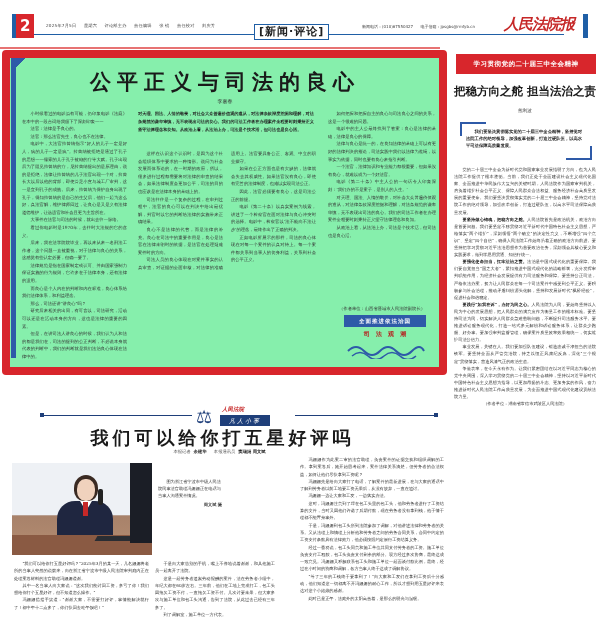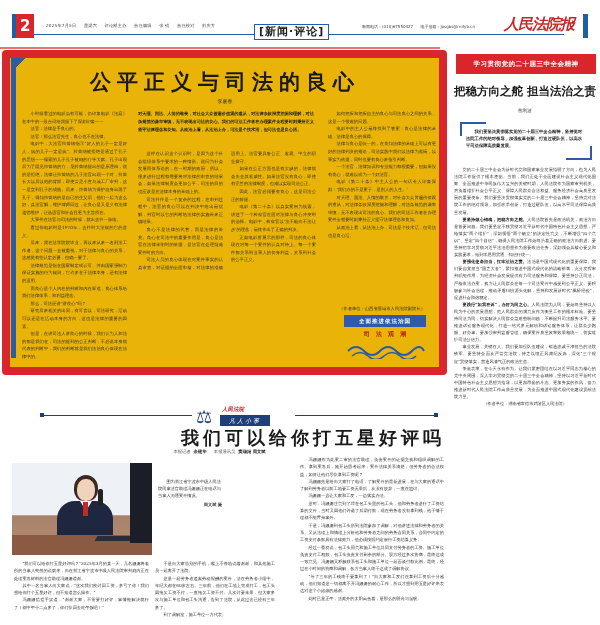--- a/index.html
+++ b/index.html
@@ -14,21 +14,21 @@
   .hdr-meta { position: absolute; left: 46px; top: 23px; font-family: "DejaVu Sans", sans-serif; font-size: 4.2px; color: #444; letter-spacing: 0.2px; white-space: nowrap; }
   .hdr-meta span { margin-right: 6px; }
   .section-tag { position: absolute; left: 254px; top: 24px; height: 16px; padding: 0 4px; background: #fff; border: 1px solid #1f5fa6; font-family: "DejaVu Sans", sans-serif; font-weight: bold; font-size: 11px; line-height: 14px; color: #222; letter-spacing: 1px; }
   .hdr-contact { position: absolute; left: 362px; top: 24px; font-family: "DejaVu Sans", sans-serif; font-size: 4px; color: #444; white-space: nowrap; }
   .hdr-contact span { margin-right: 6px; }
   .logo { position: absolute; left: 504px; top: 15px; font-family: "DejaVu Serif", serif; font-style: italic; font-weight: bold; font-size: 15px; color: #c62828; letter-spacing: -1px; }
   .logo-bar { position: absolute; left: 583px; top: 14px; width: 5px; height: 24px; background: #1f5fa6; }
   .hdr-red { position: absolute; left: 0; top: 47px; width: 440px; height: 2px; background: #e35b5b; opacity: 0.85; }
 
   
-  .main-box { position: absolute; left: 2px; top: 50px; width: 445px; height: 325px; border: 8px solid #d8262c; border-radius: 4px; background: #eab308; }
+  .main-box { position: absolute; left: 2px; top: 50px; width: 445px; height: 325px; border: 8px solid #d8262c; border-radius: 4px; background: #86efac; }
   .main-box .flag { position: absolute; left: 1px; top: 0; width: 5px; height: 300px; background: #2e5aa8; }
   .main-box .flag-top { position: absolute; left: 2px; top: 0; width: 16px; height: 12px; background: linear-gradient(135deg, #2e5aa8 50%, transparent 50%); }
   .main-title { position: absolute; left: 0; top: 10px; width: 430px; text-align: center; font-family: "DejaVu Serif", serif; font-weight: bold; font-size: 21px; letter-spacing: 6px; color: #1a1a1a; }
   .main-author { position: absolute; left: 0; top: 40px; width: 430px; text-align: center; font-family: "DejaVu Sans", sans-serif; font-size: 5px; color: #333; }
   .lead-box { position: absolute; left: 128px; top: 52px; width: 178px; font-family: "DejaVu Sans", sans-serif; font-size: 4.2px; font-weight: bold; line-height: 8px; color: #222; }
   .cols { position: absolute; top: 52px; left: 12px; width: 415px; height: 255px; }
   .col { position: absolute; top: 0; font-size: 4.3px; line-height: 7.6px; color: #333; text-align: justify; overflow: hidden; }
   .col p { text-indent: 2em; }
   .col1 { left: 0; width: 105px; height: 255px; }
   .col2 { left: 116px; top: 40px; width: 178px; height: 212px; column-count: 2; column-gap: 8px; }
@@ -57,21 +57,21 @@
   .bottom-deco { position: absolute; left: 40px; top: 405px; width: 400px; height: 25px; }
   .deco-line-l { position: absolute; left: 2px; top: 10px; width: 150px; height: 1px; background: #1f3f7a; }
   .deco-dot-l { position: absolute; left: 0; top: 8px; width: 4px; height: 4px; background: #1f3f7a; }
   .deco-line-r { position: absolute; left: 255px; top: 10px; width: 140px; height: 1px; background: #1f3f7a; }
   .deco-dot-r { position: absolute; left: 394px; top: 8px; width: 4px; height: 4px; background: #1f3f7a; }
   .deco-emblem { position: absolute; left: 152px; top: 0; width: 100px; height: 24px; }
   .emblem-scale { position: absolute; left: 4px; top: 2px; font-size: 18px; color: #1f3f7a; line-height: 20px; }
   .emblem-top { position: absolute; left: 30px; top: 1px; font-size: 5.5px; color: #c62828; font-style: italic; font-weight: bold; }
   .emblem-badge { position: absolute; left: 28px; top: 10px; width: 50px; height: 11px; background: #1f3f7a; color: #fff; font-size: 6px; text-align: center; line-height: 11px; font-style: italic; letter-spacing: 2px; }
 
-  .story-title { position: absolute; left: 0; top: 426px; width: 445px; text-align: right; font-weight: bold; font-size: 18px; letter-spacing: 4px; color: #1a1a1a; }
+  .story-title { position: absolute; left: 0; top: 426px; width: 445px; text-align: center; font-weight: bold; font-size: 18px; letter-spacing: 4px; color: #1a1a1a; }
   .story-byline { position: absolute; left: 0; top: 449px; width: 445px; text-align: center; font-family: "DejaVu Sans", sans-serif; font-size: 4.3px; color: #555; }
   .story-byline b { color: #222; margin-right: 6px; }
   .story-byline span { margin-right: 3px; }
 
   .photo { position: absolute; left: 12px; top: 463px; width: 140px; height: 92px; background: linear-gradient(180deg, #e9ecf1 0%, #dfe3ea 55%, #a8826a 58%, #b58d72 100%); overflow: hidden; }
   .photo .wall { position: absolute; left: 0; top: 0; width: 140px; height: 52px; background: #eef1f5; }
   .photo .person-hair { position: absolute; left: 62px; top: 12px; width: 24px; height: 26px; background: #3a2a22; border-radius: 50% 50% 40% 40%; }
   .photo .person-face { position: absolute; left: 65px; top: 16px; width: 18px; height: 22px; background: #f0d2bd; border-radius: 45%; }
   .photo .person-body { position: absolute; left: 45px; top: 38px; width: 56px; height: 46px; background: #1f2640; border-radius: 18px 18px 4px 4px; }
   .photo .tie { position: absolute; left: 71px; top: 39px; width: 5px; height: 14px; background: #c62828; }

